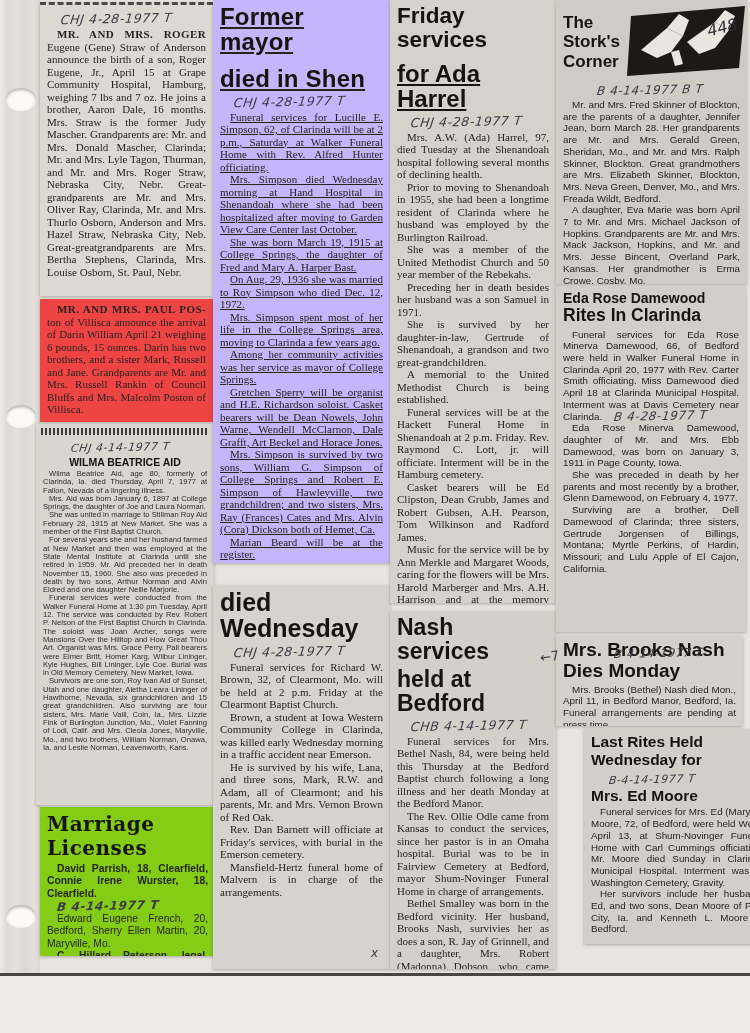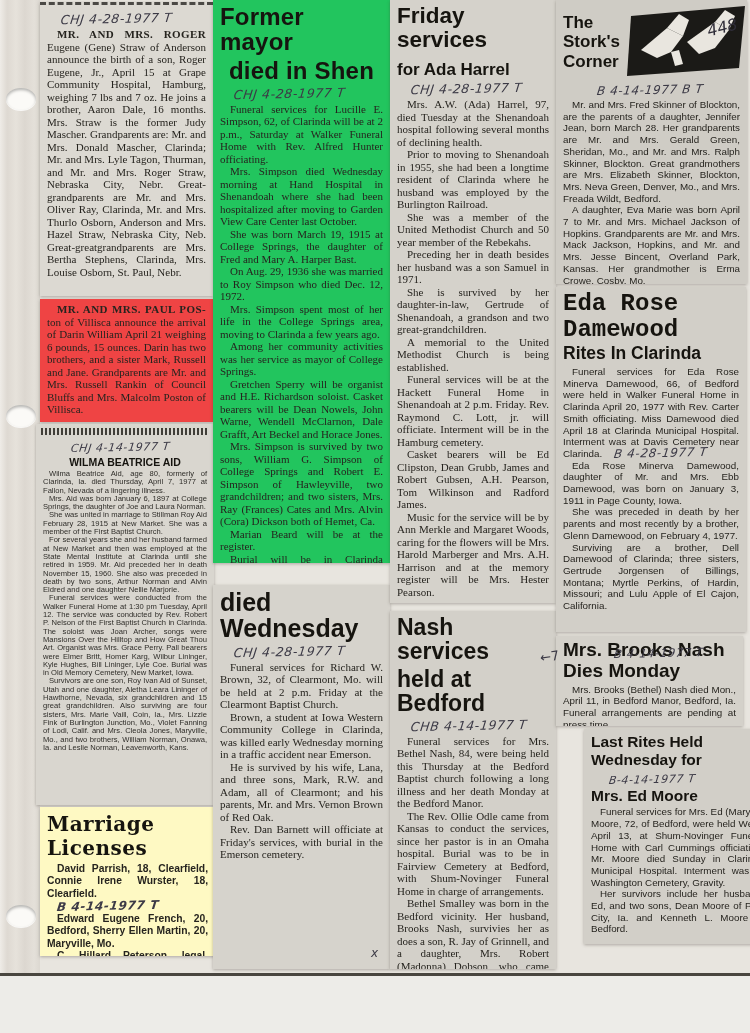--- a/index.html
+++ b/index.html
@@ -71,73 +71,74 @@
     <div class="hand" style="font-size:11px;margin:-6px 0 0 28px;">CHJ 4-14-1977 T</div>
     <div class="hl-sans" style="font-size:10.5px;text-align:center;margin:1px 0 2px 0;">WILMA BEATRICE AID</div>
     <p>Wilma Beatrice Aid, age 80, formerly of Clarinda, Ia. died Thursday, April 7, 1977 at Fallon, Nevada of a lingering illness.</p>
     <p>Mrs. Aid was born January 6, 1897 at College Springs, the daughter of Joe and Laura Norman.</p>
     <p>She was united in marriage to Stillman Roy Aid February 28, 1915 at New Market. She was a member of the First Baptist Church.</p>
     <p>For several years she and her husband farmed at New Market and then was employed at the State Mental Institute at Clarinda until she retired in 1959. Mr. Aid preceded her in death November 15, 1960. She also was preceded in death by two sons, Arthur Norman and Alvin Eldred and one daughter Nellie Marjorie.</p>
     <p>Funeral services were conducted from the Walker Funeral Home at 1:30 pm Tuesday, April 12. The service was conducted by Rev. Robert P. Nelson of the First Baptist Church in Clarinda. The soloist was Joan Archer, songs were Mansions Over the Hilltop and How Great Thou Art. Organist was Mrs. Grace Perry. Pall bearers were Elmer Britt, Homer Karg, Wilbur Lininger, Kyle Hughes, Bill Lininger, Lyle Coe. Burial was in Old Memory Cemetery, New Market, Iowa.</p>
     <p>Survivors are one son, Roy Ivan Aid of Sunset, Utah and one daughter, Aletha Leara Lininger of Hawthorne, Nevada, six grandchildren and 15 great grandchildren. Also surviving are four sisters, Mrs. Marie Vaill, Coin, Ia., Mrs. Lizzie Fink of Burlington Junction, Mo., Violet Fanning of Lodi, Calif. and Mrs. Cleola Jones, Maryville, Mo., and two brothers, William Norman, Onawa, Ia. and Leslie Norman, Leavenworth, Kans.</p>
   </div>
 
-  <div class="clip" style="left:40px;top:807px;width:175px;height:149px;background:#fef9c3;">
+  <div class="clip" style="left:40px;top:807px;width:175px;height:149px;background:#84cc16;">
     <div class="hl-sans" style="font-family:'DejaVu Serif',serif;font-size:20px;letter-spacing:0.5px;margin:1px 0 3px 0;">Marriage Licenses</div>
     <p style="font-family:'Liberation Sans',sans-serif;font-size:10.3px;font-weight:bold;line-height:12.3px;text-align:justify;margin:0;text-indent:10px;"><span>David Parrish, 18, Clearfield, Connie Irene Wurster, 18, Clearfield.</span> <span class="hand" style="font-size:12px;">B 4-14-1977 T</span></p>
-    <p style="font-family:'Liberation Sans',sans-serif;font-size:10.3px;font-weight:bold;line-height:12.3px;text-align:justify;margin:0;text-indent:10px;">Edward Eugene French, 20, Bedford, Sherry Ellen Martin, 20, Maryville, Mo.</p>
+    <p style="font-family:'Liberation Sans',sans-serif;font-size:10.3px;font-weight:normal;line-height:12.3px;text-align:justify;margin:0;text-indent:10px;">Edward Eugene French, 20, Bedford, Sherry Ellen Martin, 20, Maryville, Mo.</p>
     <p style="font-family:'Liberation Sans',sans-serif;font-size:10.3px;font-weight:bold;line-height:12.3px;text-align:justify;margin:0;text-indent:10px;">C. Hillard Peterson, legal, Gravity, Flora Mae O'Dell, legal, Bedford.</p>
   </div>
 
-  <div class="clip serif-body" style="left:213px;top:0px;width:177px;height:563px;background:#22c55e;">
+  <div class="clip serif-body" style="left:213px;top:0px;width:177px;height:563px;background:#c4b5fd;text-decoration:underline;">
     <div class="hl-sans hl-big">Former mayor</div>
-    <div class="hl-sans hl-big" style="margin-top:4px;text-align:center;">died in Shen</div>
+    <div class="hl-sans hl-big" style="margin-top:12px;">died in Shen</div>
     <div class="hand hand-line">CHJ 4-28-1977 T</div>
     <p>Funeral services for Lucille E. Simpson, 62, of Clarinda will be at 2 p.m., Saturday at Walker Funeral Home with Rev. Alfred Hunter officiating.</p>
     <p>Mrs. Simpson died Wednesday morning at Hand Hospital in Shenandoah where she had been hospitalized after moving to Garden View Care Center last October.</p>
     <p>She was born March 19, 1915 at College Springs, the daughter of Fred and Mary A. Harper Bast.</p>
     <p>On Aug. 29, 1936 she was married to Roy Simpson who died Dec. 12, 1972.</p>
     <p>Mrs. Simpson spent most of her life in the College Springs area, moving to Clarinda a few years ago.</p>
     <p>Among her community activities was her service as mayor of College Springs.</p>
     <p>Gretchen Sperry will be organist and H.E. Richardson soloist. Casket bearers will be Dean Nowels, John Warne, Wendell McClarnon, Dale Grafft, Art Beckel and Horace Jones.</p>
     <p>Mrs. Simpson is survived by two sons, William G. Simpson of College Springs and Robert E. Simpson of Hawleyville, two grandchildren; and two sisters, Mrs. Ray (Frances) Cates and Mrs. Alvin (Cora) Dickson both of Hemet, Ca.</p>
     <p>Marian Beard will be at the register.</p>
     <p>Burial will be in Clarinda cemetery.</p>
   </div>
 
   <div class="clip serif-body" style="left:213px;top:585px;width:177px;height:384px;background:#d6d3cc;">
     <div class="hl-sans" style="font-size:25px;line-height:1.05;">died Wednesday</div>
     <div class="hand hand-line">CHJ 4-28-1977 T</div>
     <p>Funeral services for Richard W. Brown, 32, of Clearmont, Mo. will be held at 2 p.m. Friday at the Clearmont Baptist Church.</p>
     <p>Brown, a student at Iowa Western Community College in Clarinda, was killed early Wednesday morning in a traffic accident near Emerson.</p>
     <p>He is survived by his wife, Lana, and three sons, Mark, R.W. and Adam, all of Clearmont; and his parents, Mr. and Mrs. Vernon Brown of Red Oak.</p>
     <p>Rev. Dan Barnett will officiate at Friday's services, with burial in the Emerson cemetery.</p>
+    <p>Mansfield-Hertz funeral home of Malvern is in charge of the arrangements.</p>
   </div>
 
   <div class="clip serif-body" style="left:390px;top:0px;width:166px;height:603px;background:#d5d2cb;">
     <div class="hl-sans" style="font-size:22.5px;line-height:1.05;">Friday services</div>
-    <div class="hl-sans" style="font-size:17px;line-height:1.05;margin-top:10px;">for Ada Harrel</div>
+    <div class="hl-sans" style="font-size:24px;line-height:1.05;margin-top:10px;text-decoration:underline;">for Ada Harrel</div>
     <div class="hand hand-line">CHJ 4-28-1977 T</div>
     <p>Mrs. A.W. (Ada) Harrel, 97, died Tuesday at the Shenandoah hospital following several months of declining health.</p>
     <p>Prior to moving to Shenandoah in 1955, she had been a longtime resident of Clarinda where he husband was employed by the Burlington Railroad.</p>
     <p>She was a member of the United Methodist Church and 50 year member of the Rebekahs.</p>
     <p>Preceding her in death besides her husband was a son Samuel in 1971.</p>
     <p>She is survived by her daughter-in-law, Gertrude of Shenandoah, a grandson and two great-grandchildren.</p>
     <p>A memorial to the United Methodist Church is being established.</p>
     <p>Funeral services will be at the Hackett Funeral Home in Shenandoah at 2 p.m. Friday. Rev. Raymond C. Lott, jr. will officiate. Interment will be in the Hamburg cemetery.</p>
     <p>Casket bearers will be Ed Clipston, Dean Grubb, James and Robert Gubsen, A.H. Pearson, Tom Wilkinson and Radford James.</p>
     <p>Music for the service will be by Ann Merkle and Margaret Woods, caring for the flowers will be Mrs. Harold Marberger and Mrs. A.H. Harrison and at the memory register will be Mrs. Hester Pearson.</p>
   </div>
 
   <div class="clip serif-body" style="left:390px;top:611px;width:166px;height:358px;background:#d3d0c9;">
     <div class="hl-sans" style="font-size:23px;line-height:1.05;">Nash services</div>
     <div class="hl-sans" style="font-size:23px;line-height:1.05;margin-top:4px;">held at Bedford</div>
     <div class="hand hand-line">CHB 4-14-1977 T</div>
     <p>Funeral services for Mrs. Bethel Nash, 84, were being held this Thursday at the Bedford Baptist church following a long illness and her death Monday at the Bedford Manor.</p>
-    <p>The Rev. Ollie Odle came from Kansas to conduct the services, since her pastor is in an Omaha hospital. Burial was to be in Fairview Cemetery at Bedford, with Shum-Novinger Funeral Home in charge of arrangements.</p>
+    <p>The Rev. Ollie Odle came from Kansas to conduct the services, since her pastor is in an Omaha hospital. Burial was to be in Fairview Cemetery at Bedford, mayor Shum-Novinger Funeral Home in charge of arrangements.</p>
     <p>Bethel Smalley was born in the Bedford vicinity. Her husband, Brooks Nash, survivies her as does a son, R. Jay of Grinnell, and a daughter, Mrs. Robert (Madonna) Dobson, who came from Ohio for the services.</p>
   </div>
 
   <div class="clip sans-body" style="left:556px;top:0px;width:191px;height:284px;background:#cfccc5;">
     <div class="stork-head">
       <div class="hl-sans stork-title">
         <div>The</div>
         <div>Stork's</div>
         <div>Corner</div>
       </div>
@@ -152,21 +153,21 @@
         </svg>
         <div class="corner-num">448</div>
       </div>
     </div>
     <div class="hand" style="font-size:12px;margin:-8px 0 2px 34px;">B 4-14-1977 B T</div>
     <p>Mr. and Mrs. Fred Skinner of Blockton, are the parents of a daughter, Jennifer Jean, born March 28. Her grandparents are Mr. and Mrs. Gerald Green, Sheridan, Mo., and Mr. and Mrs. Ralph Skinner, Blockton. Great grandmothers are Mrs. Elizabeth Skinner, Blockton, Mrs. Neva Green, Denver, Mo., and Mrs. Freada Wildt, Bedford.</p>
     <p>A daughter, Eva Marie was born April 7 to Mr. and Mrs. Michael Jackson of Hopkins. Grandparents are Mr. and Mrs. Mack Jackson, Hopkins, and Mr. and Mrs. Jesse Bincent, Overland Park, Kansas. Her grandmother is Erma Crowe, Cosby, Mo.</p>
   </div>
 
   <div class="clip sans-body" style="left:556px;top:287px;width:190px;height:345px;background:#d2cfc8;">
-    <div class="hl-sans hl-med" style="font-size:24px;font-family:Liberation Mono, monospace;">Eda Rose Damewood</div>
+    <div class="hl-sans hl-med" style="font-size:14px;">Eda Rose Damewood</div>
     <div class="hl-sans hl-med" style="font-size:17.5px;margin-bottom:3px;">Rites In Clarinda</div>
     <p><span>Funeral services for Eda Rose Minerva Damewood, 66, of Bedford were held in Walker Funeral Home in Clarinda April 20, 1977 with Rev. Carter Smith officiating. Miss Damewood died April 18 at Clarinda Municipal Hospital. Interment was at Davis Cemetery near Clarinda.</span> <span class="hand" style="font-size:12px;">B 4-28-1977 T</span></p>
     <p>Eda Rose Minerva Damewood, daughter of Mr. and Mrs. Ebb Damewood, was born on January 3, 1911 in Page County, Iowa.</p>
     <p>She was preceded in death by her parents and most recently by a brother, Glenn Damewood, on February 4, 1977.</p>
     <p>Surviving are a brother, Dell Damewood of Clarinda; three sisters, Gertrude Jorgensen of Billings, Montana; Myrtle Perkins, of Hardin, Missouri; and Lulu Apple of El Cajon, California.</p>
   </div>
 
   <div class="clip sans-body" style="left:556px;top:636px;width:187px;height:90px;background:#d4d1ca;">
     <div class="hand overlay-hand" style="left:58px;top:10px;font-size:11.5px;">B 4-14-1977 T</div>
     <div class="hl-sans hl-med">Mrs. Brooks Nash</div>

